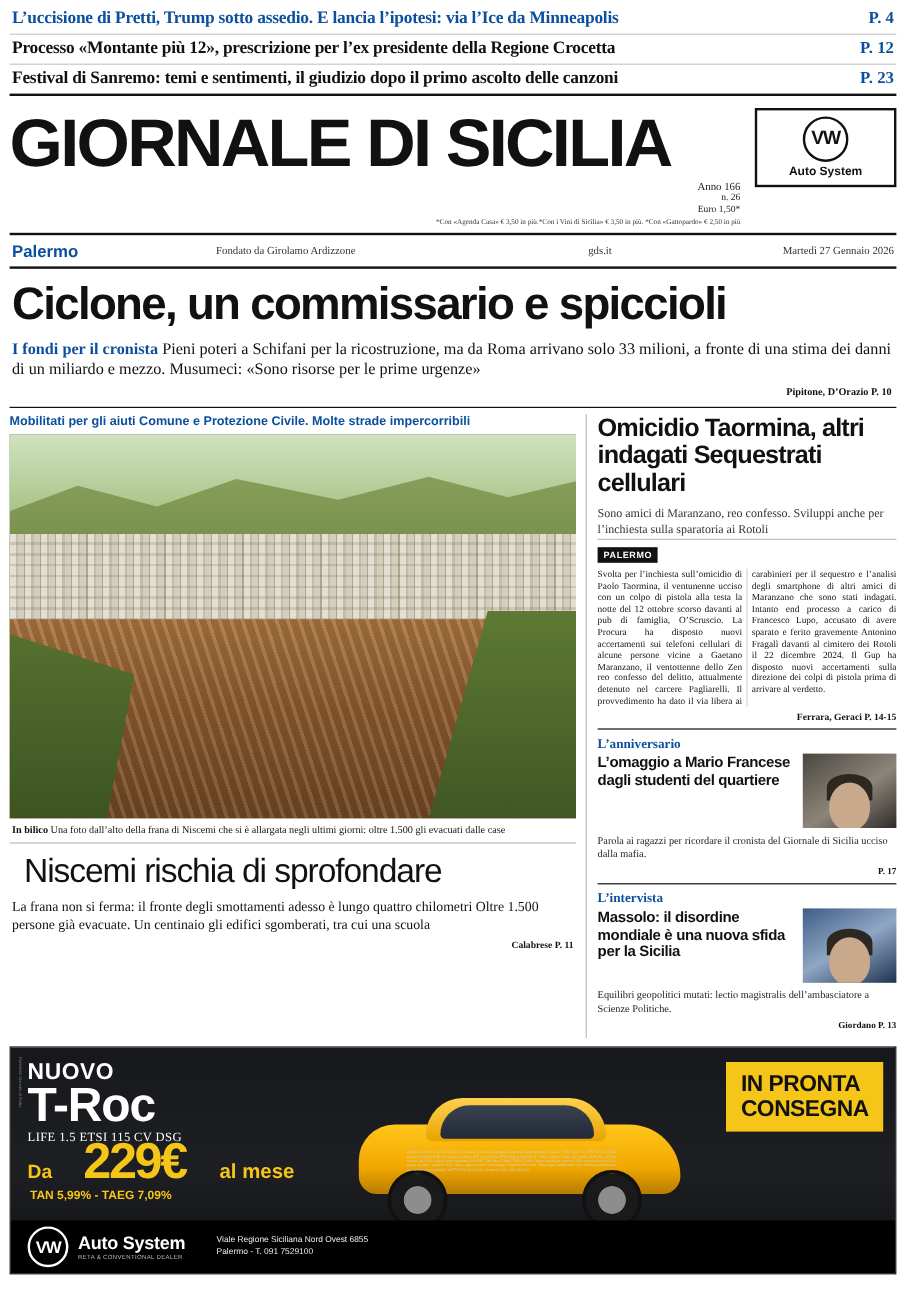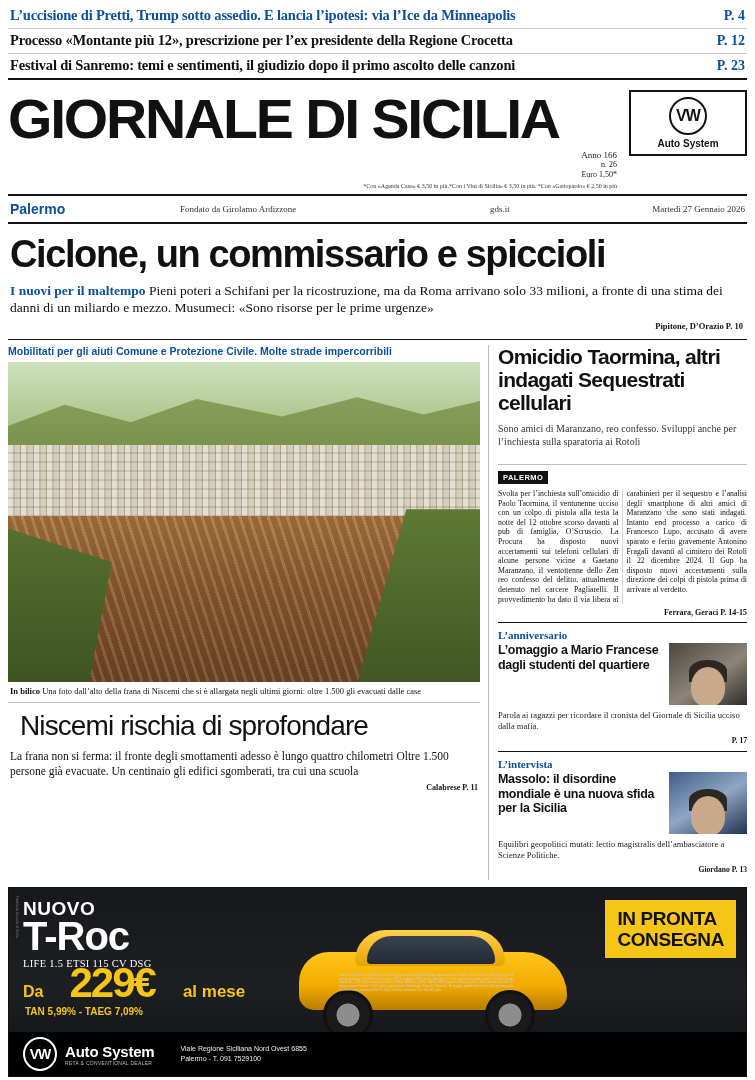--- a/index.html
+++ b/index.html
@@ -299,21 +299,21 @@
     font-size: 21px;
     line-height: 23px;
     letter-spacing: -0.7px;
     margin-bottom: 8px;
   }
   .r-deck {
     font-family: "Liberation Serif", serif;
     font-size: 10px;
     line-height: 13px;
     color: #333;
-    padding-bottom: 16px;
+    padding-bottom: 1px;
     border-bottom: 1px solid #bdbdbd;
   }
   .tag {
     display: inline-block;
     background: #111;
     color: #fff;
     font-family: "Liberation Sans", sans-serif;
     font-weight: bold;
     font-size: 7.5px;
     letter-spacing: 0.5px;
@@ -622,21 +622,21 @@
   <div class="infobar">
     <div class="city">Palermo</div>
     <div class="founder">Fondato da Girolamo Ardizzone</div>
     <div class="site">gds.it</div>
     <div class="date">Martedì 27 Gennaio 2026</div>
   </div>
 
   <div class="lead">
     <h1>Ciclone, un commissario e spiccioli</h1>
     <div class="lead-sub">
-      <span class="kicker">I nuovi per il maltempo</span>
+      <span class="kicker">I fondi per il cronista</span>
       <span>Pieni poteri a Schifani per la ricostruzione, ma da Roma arrivano solo 33 milioni, a fronte di una stima dei danni di un miliardo e mezzo. Musumeci: «Sono risorse per le prime urgenze»</span>
     </div>
     <div class="lead-credit">Pipitone, D’Orazio  P. 10</div>
   </div>
 
   <div class="body-grid">
 
     <div class="col-left">
       <div class="left-kicker">Mobilitati per gli aiuti Comune e Protezione Civile. Molte strade impercorribili</div>
 

